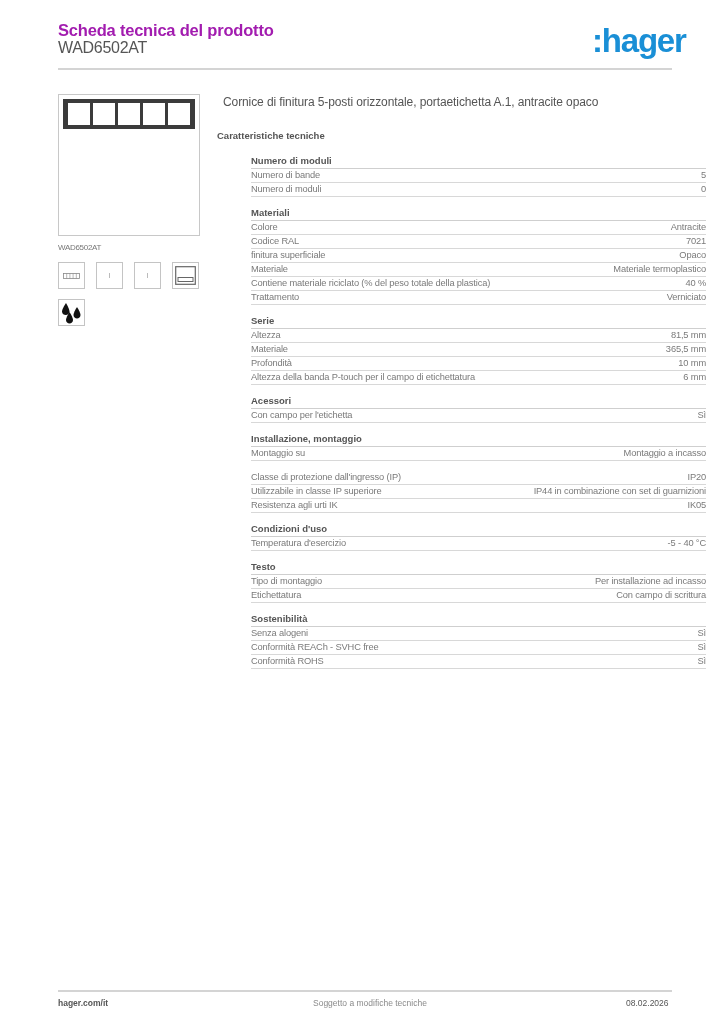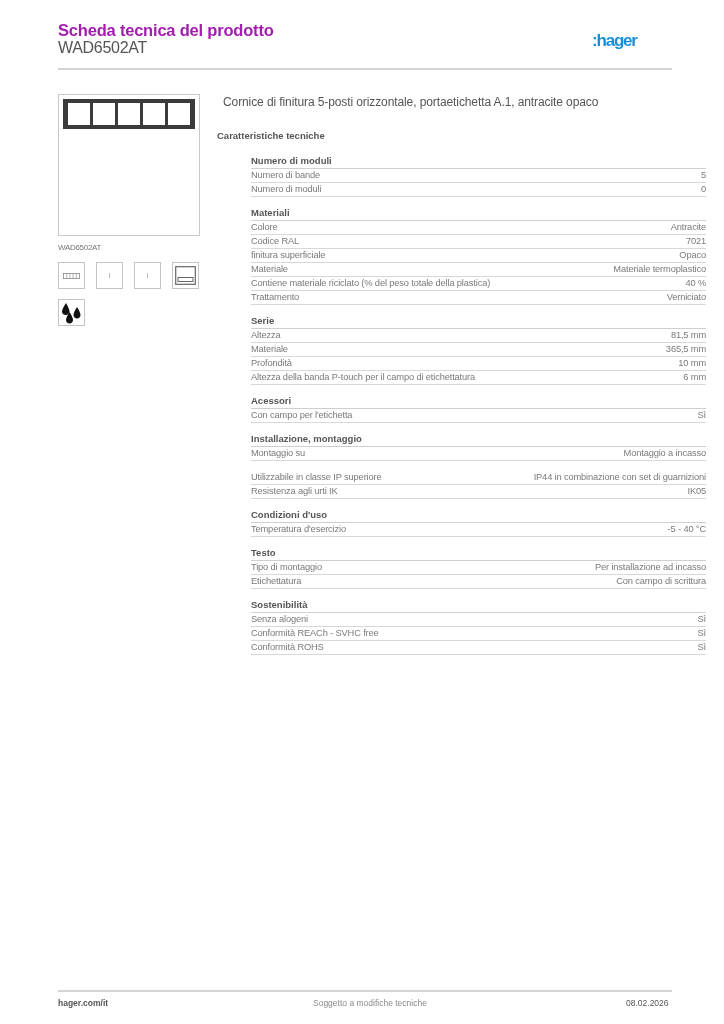--- a/index.html
+++ b/index.html
@@ -1,21 +1,21 @@
 <!DOCTYPE html>
 <html><head>
 <meta charset="utf-8">
 <style>
   html, body { margin:0; padding:0; background:#ffffff; }
   body { width:724px; height:1024px; position:relative; overflow:hidden;
          font-family:"Liberation Sans", sans-serif; color:#6b6b6b; }
   .abs { position:absolute; }
   .doc-title { left:58px; top:21px; font-size:16.5px; font-weight:bold; color:#a21caf; letter-spacing:-0.2px; }
   .doc-code { left:58px; top:39px; font-size:16px; color:#555; letter-spacing:-0.3px; }
-  .logo { left:592px; top:27px; font-size:17px; font-weight:bold; color:#1a8fd6; letter-spacing:-1.2px; line-height:28px; }
+  .logo { left:592px; top:27px; font-size:33px; font-weight:bold; color:#1a8fd6; letter-spacing:-1.2px; line-height:28px; }
   .hr-top { left:58px; top:68px; width:614px; height:2px; background:#d4d4d4; }
 
   .img-box { left:58px; top:94px; width:142px; height:142px; border:1px solid #c8c8c8; box-sizing:border-box; }
   .frame { position:absolute; left:4px; top:4px; width:132px; height:30px; background:#3b3b3b; display:flex; gap:3px; padding:4px 5px; box-sizing:border-box; }
   .frame .slot { flex:1; background:#fff; }
   .img-label { left:58px; top:243px; font-size:8px; color:#777; letter-spacing:-0.3px; }
 
   .icon-box { width:27px; height:27px; border:1px solid #c4c4c4; box-sizing:border-box; display:flex; align-items:center; justify-content:center; }
   .icons-row { left:58px; top:262px; display:flex; gap:11px; }
   .drop-box { left:58px; top:299px; }
@@ -158,20 +158,24 @@
     </div>
     <div class="section">
       <div class="sec-title">Installazione, montaggio</div>
       <div class="row">
         <span>Montaggio su</span>
         <span class="v">Montaggio a incasso</span>
       </div>
     </div>
     <div class="section">
       <div class="row">
+        <span>Classe di protezione dall'ingresso (IP)</span>
+        <span class="v">IP20</span>
+      </div>
+      <div class="row">
         <span>Utilizzabile in classe IP superiore</span>
         <span class="v">IP44 in combinazione con set di guarnizioni</span>
       </div>
       <div class="row">
         <span>Resistenza agli urti IK</span>
         <span class="v">IK05</span>
       </div>
     </div>
     <div class="section">
       <div class="sec-title">Condizioni d'uso</div>

